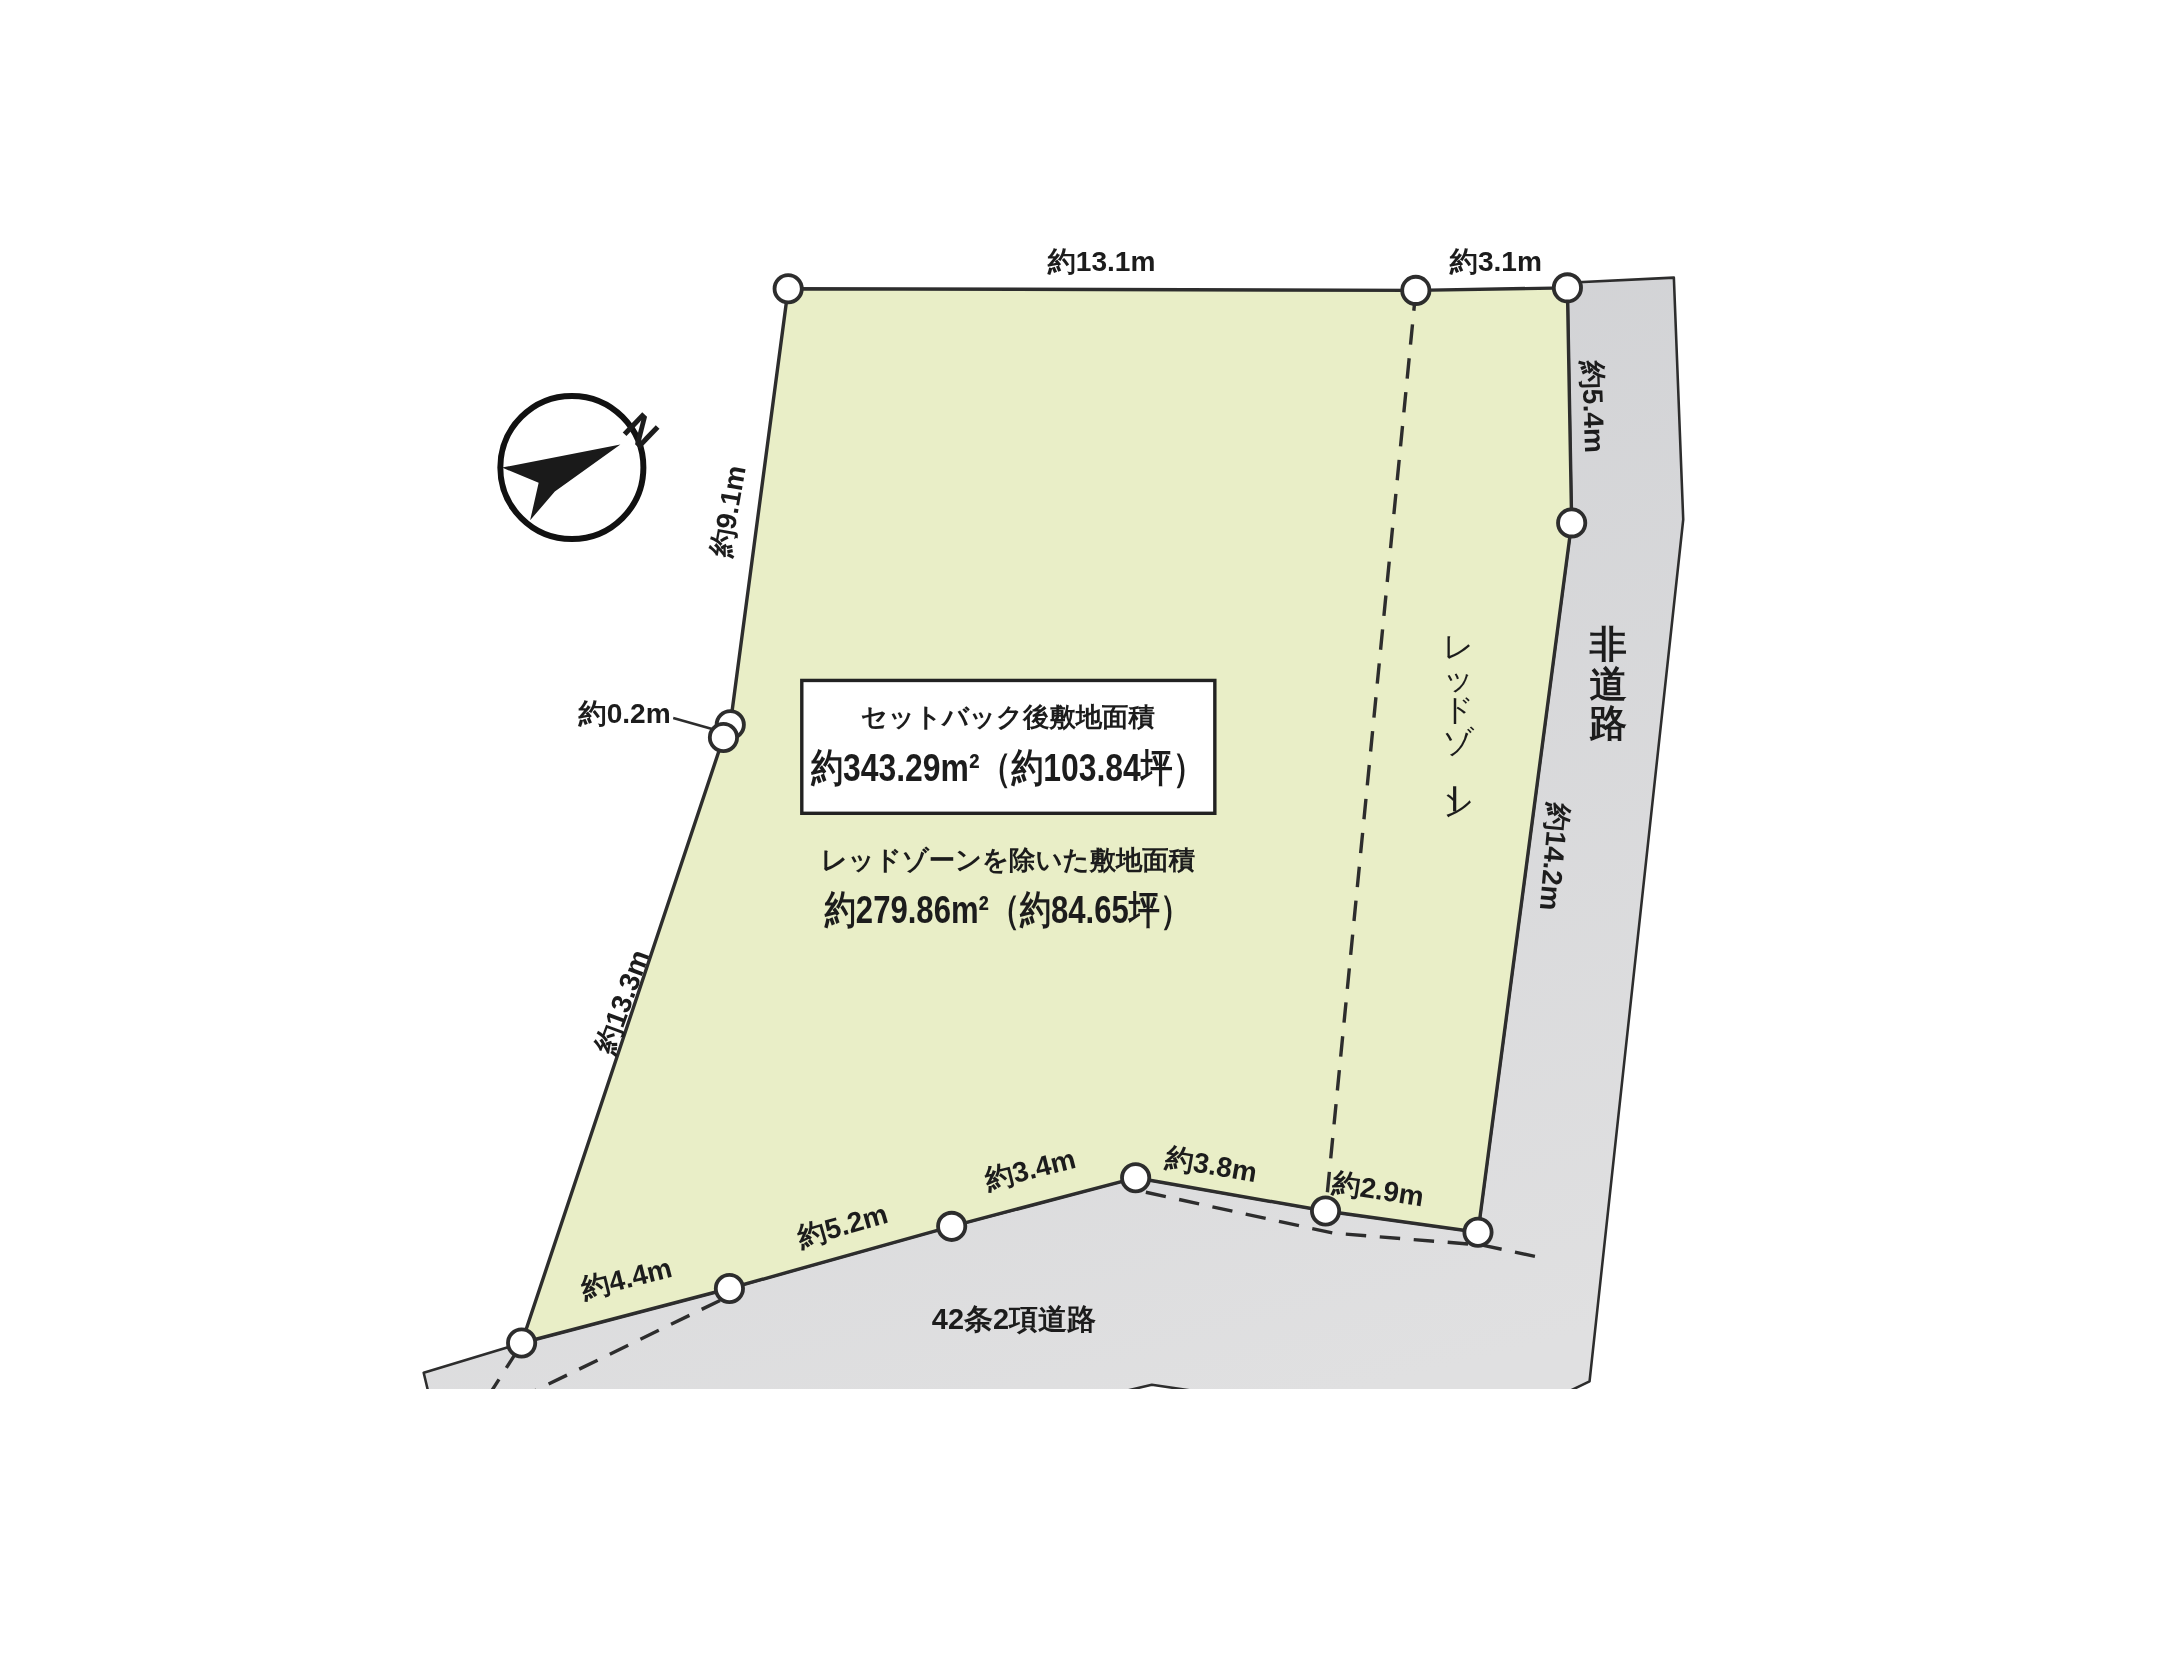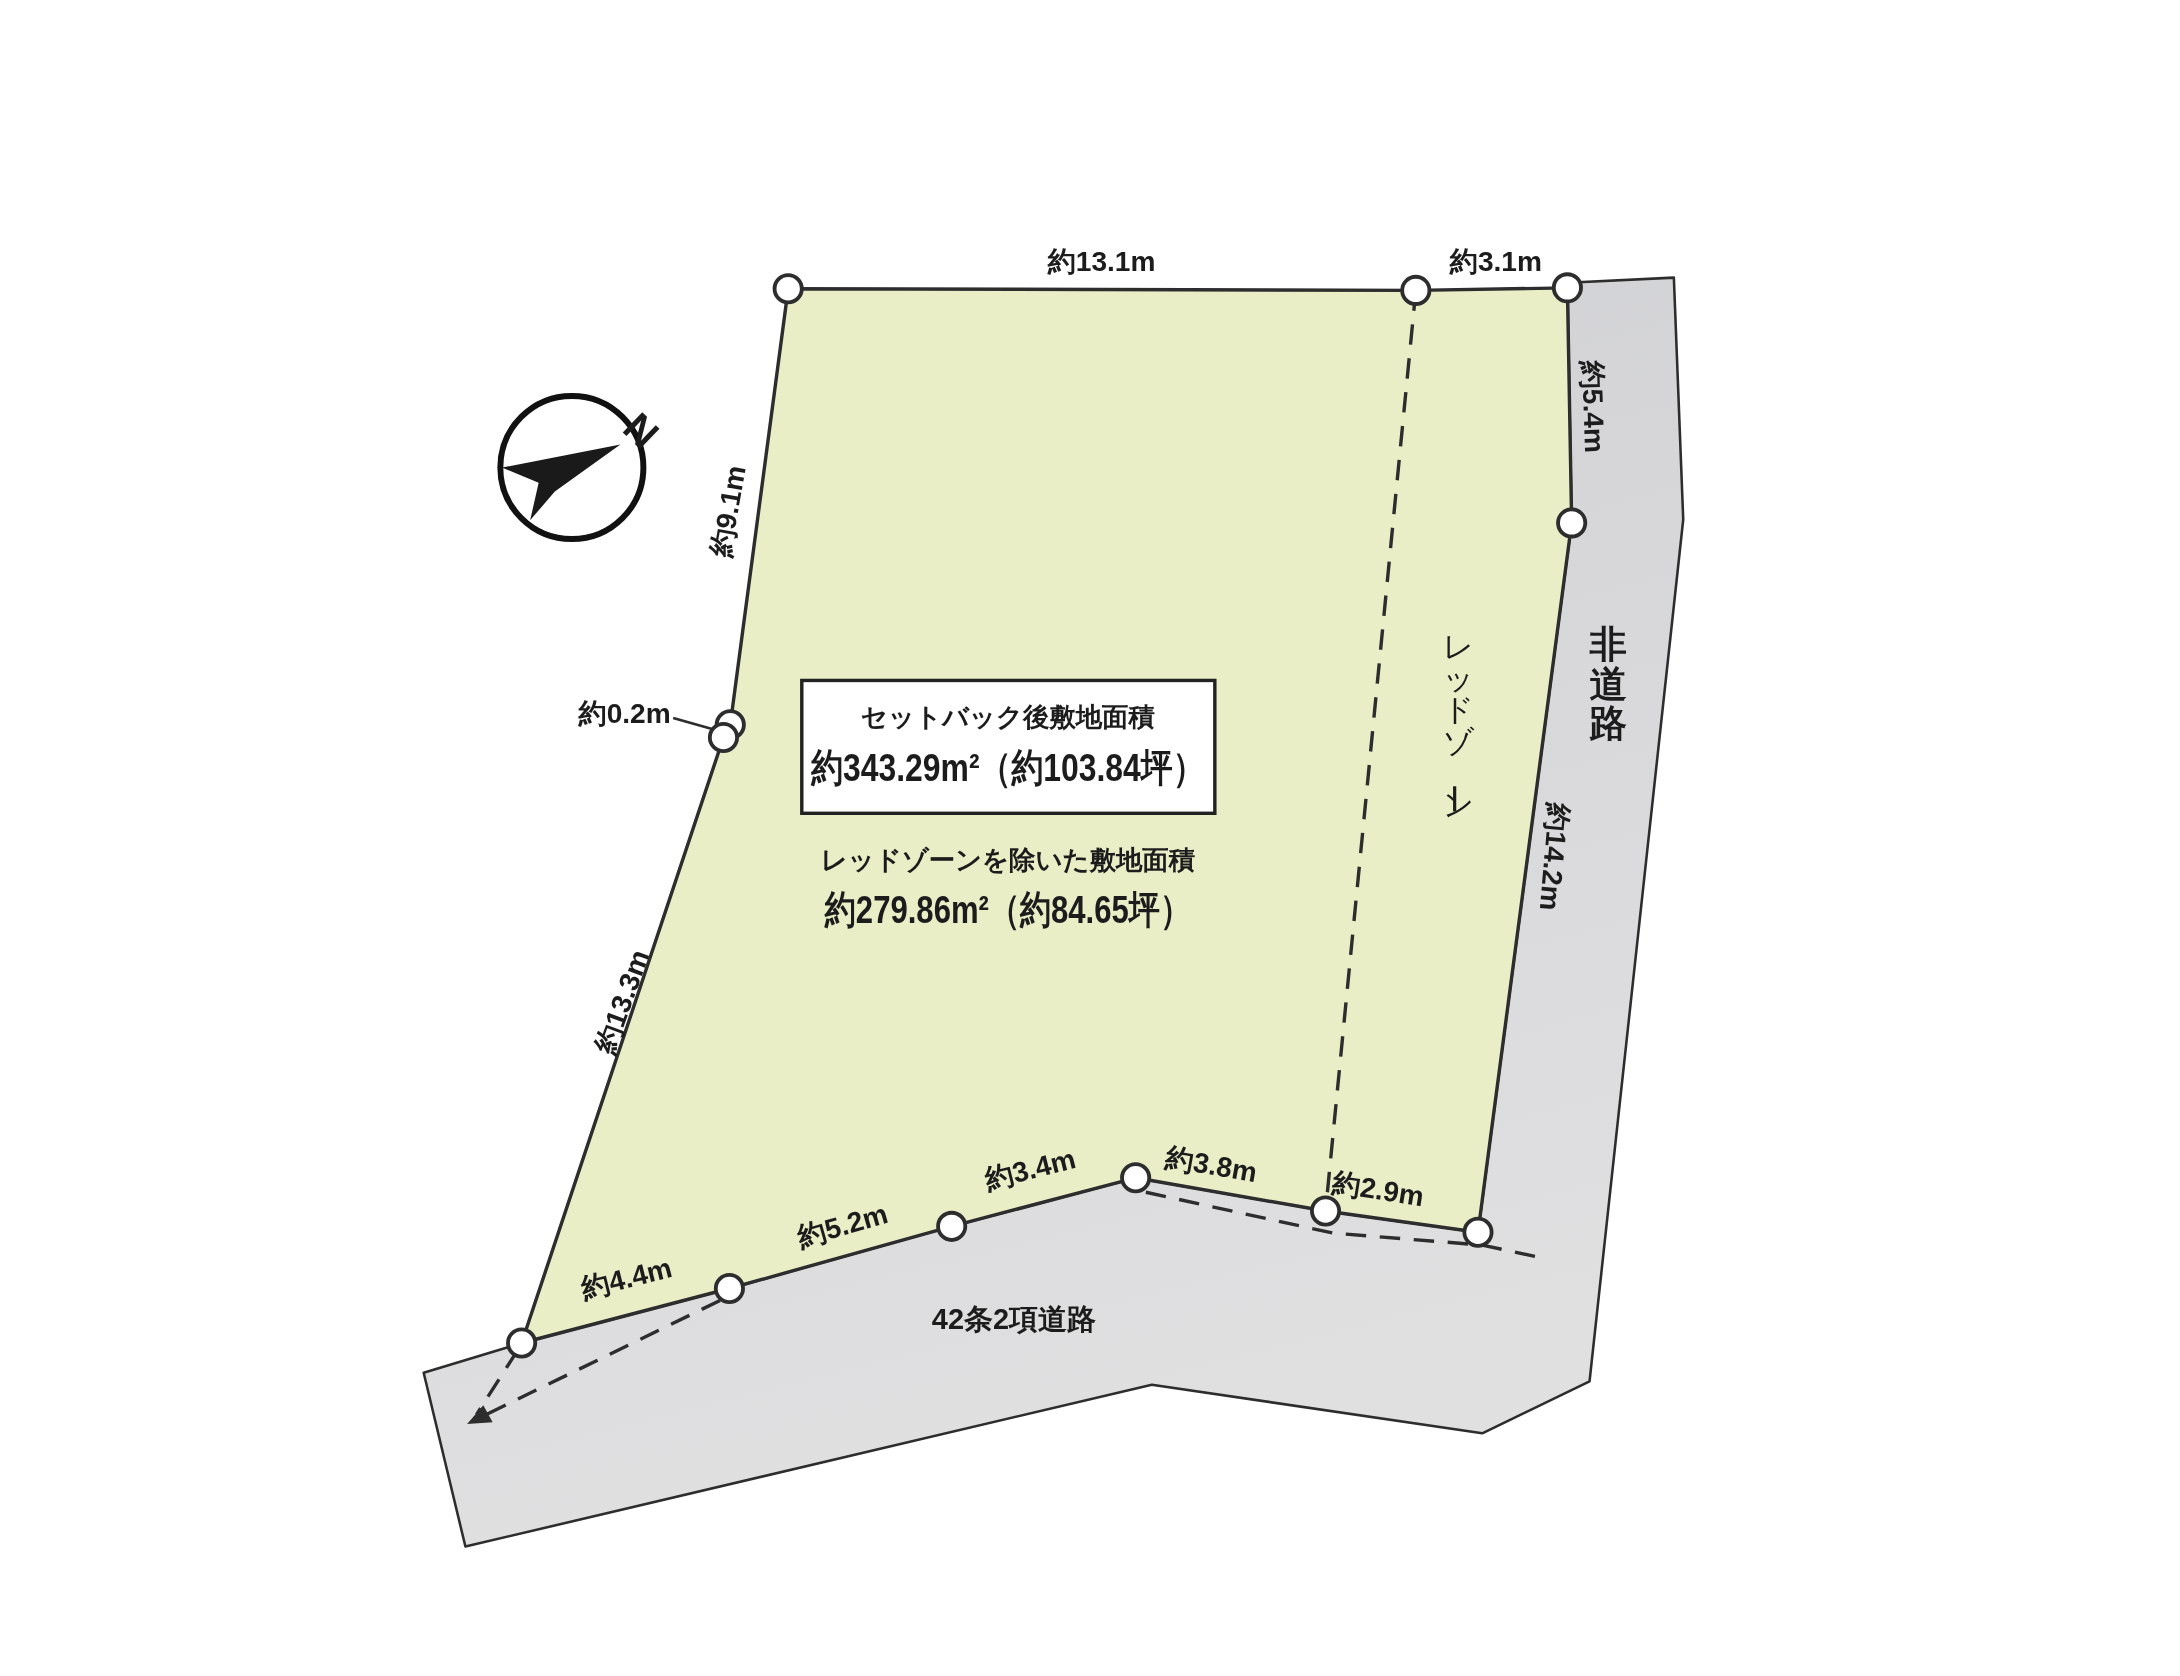--- a/index.html
+++ b/index.html
@@ -1,16 +1,16 @@
 <!DOCTYPE html>
 <html style="font-size:13.6px"><head>
 <meta charset="utf-8">
 <style>
   html,body{margin:0;padding:0;background:#ffffff;}
-  .stage{width:2181px;height:1676px;position:relative;background:#ffffff;
+  .stage{width:2181px;height:1389px;position:relative;background:#ffffff;
          font-family:"Liberation Sans","DejaVu Sans",sans-serif;text-decoration:underline;}
   svg{display:block;}
   text{fill:#1c1c1c;font-family:"Liberation Sans","DejaVu Sans",sans-serif;}
   .dim{font-size:33px;font-weight:600;}
   .road-label-v{font-size:44px;font-weight:600;}
   .rz-label{font-size:36px;font-weight:500;}
   .road-label-h{font-size:34px;font-weight:600;}
   .area-title{font-size:31px;font-weight:600;}
   .area-num{font-size:46px;font-weight:700;}
   .north{font-size:48px;font-weight:700;}

